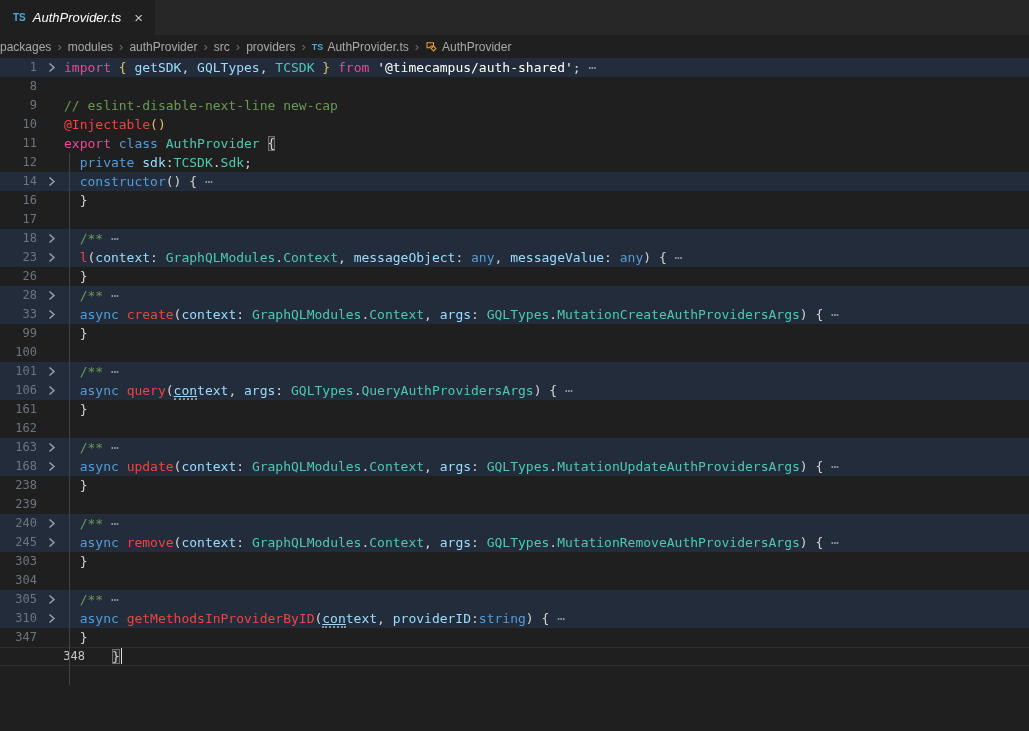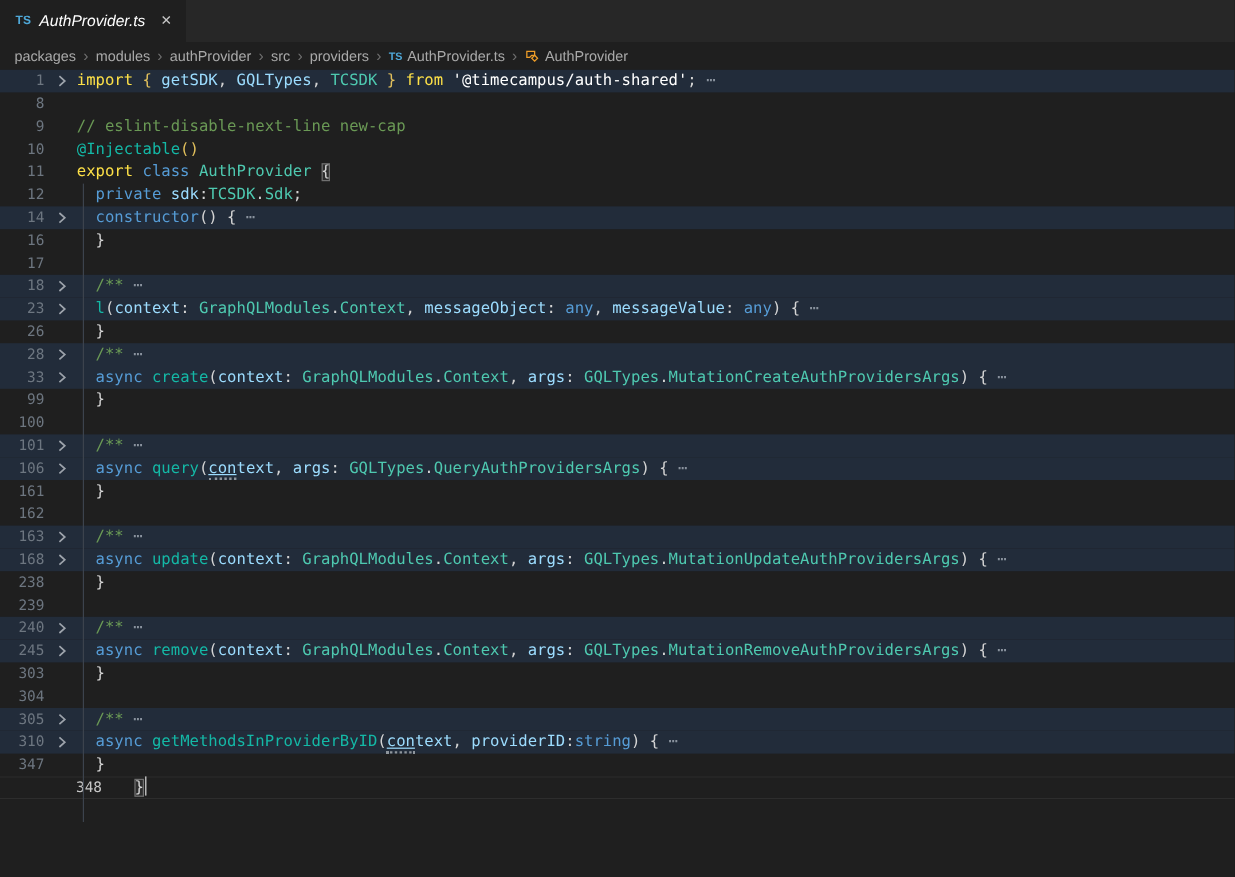--- a/index.html
+++ b/index.html
@@ -7,41 +7,41 @@
   body { font-family:"Liberation Sans", sans-serif; }
 
   
   .tabbar { height:35px; background:#272727; display:flex; align-items:stretch; }
   .tab { background:#1f1f1f; display:flex; align-items:center; gap:7px; padding:0 12px 0 13px; min-width:148px; }
   .tab .ts-icon { color:#4FA8D8; font-weight:bold; font-size:10px; letter-spacing:0; }
   .tab .tab-label { color:#ffffff; font-style:italic; font-size:13px; }
   .tab .close { color:#c5c5c5; font-size:15px; line-height:1; margin-left:6px; cursor:pointer; }
 
   
-  .breadcrumb { height:23px; background:#1f1f1f; display:flex; align-items:center; padding-left:12px; gap:5px; font-size:12px; color:#a9a9a9; white-space:nowrap; }
+  .breadcrumb { height:23px; background:#1f1f1f; display:flex; align-items:center; gap:5px; font-size:12px; color:#a9a9a9; white-space:nowrap; }
   .breadcrumb .sep { color:#6f6f6f; font-size:13px; padding:0 1px; }
   .breadcrumb .crumb { display:flex; align-items:center; gap:4px; cursor:pointer; }
   .breadcrumb .ts-icon { color:#4FA8D8; font-weight:bold; font-size:9px; }
 
   
   .editor { position:relative; height:673px; background:#1f1f1f; overflow:hidden; }
   .lines { position:relative; }
   .row { display:flex; height:19px; line-height:19px; font-family:"DejaVu Sans Mono", monospace; font-size:13px; position:relative; }
   .row.hl { background:#222c3a; }
   .row.cur { box-shadow: inset 0 1px 0 #2d2d2d, inset 0 -1px 0 #2d2d2d; }
   .ln { width:38px; flex:none; text-align:right; color:#6d7680; font-size:12px; padding-right:1px; user-select:none; }
   .row.cur .ln { color:#c6c6c6;margin-left:48px; }
   .foldcol { width:26px; flex:none; display:flex; align-items:center; justify-content:center; }
   .codetext { flex:1; white-space:pre; color:#D4D4D4; }
 
-  .c-kw   { color:#fde047; }
+  .c-kw   { color:#ec4899; }
   .c-ctrl { color:#569CD6; }
   .c-type { color:#4EC9B0; }
   .c-var  { color:#9CDCFE;text-align:center; }
-  .c-fn   { color:#14b8a6; }
+  .c-fn   { color:#ef4444; }
   .c-str  { color:#ffffff; }
   .c-com  { color:#6A9955; }
   .c-pun  { color:#D4D4D4; }
   .c-gold { color:#E2C05C; }
   .c-ell  { color:#8a939e; }
 
   .undot { border-bottom:2px dotted #8e959c;text-decoration:underline; }
   .brmatch { outline:1px solid #707070; outline-offset:-1px; background:rgba(110,110,110,0.18); }
   .cursor { display:inline-block; width:1.5px; height:16px; background:#dcdcdc; vertical-align:-3px; margin-left:1px; }
 

